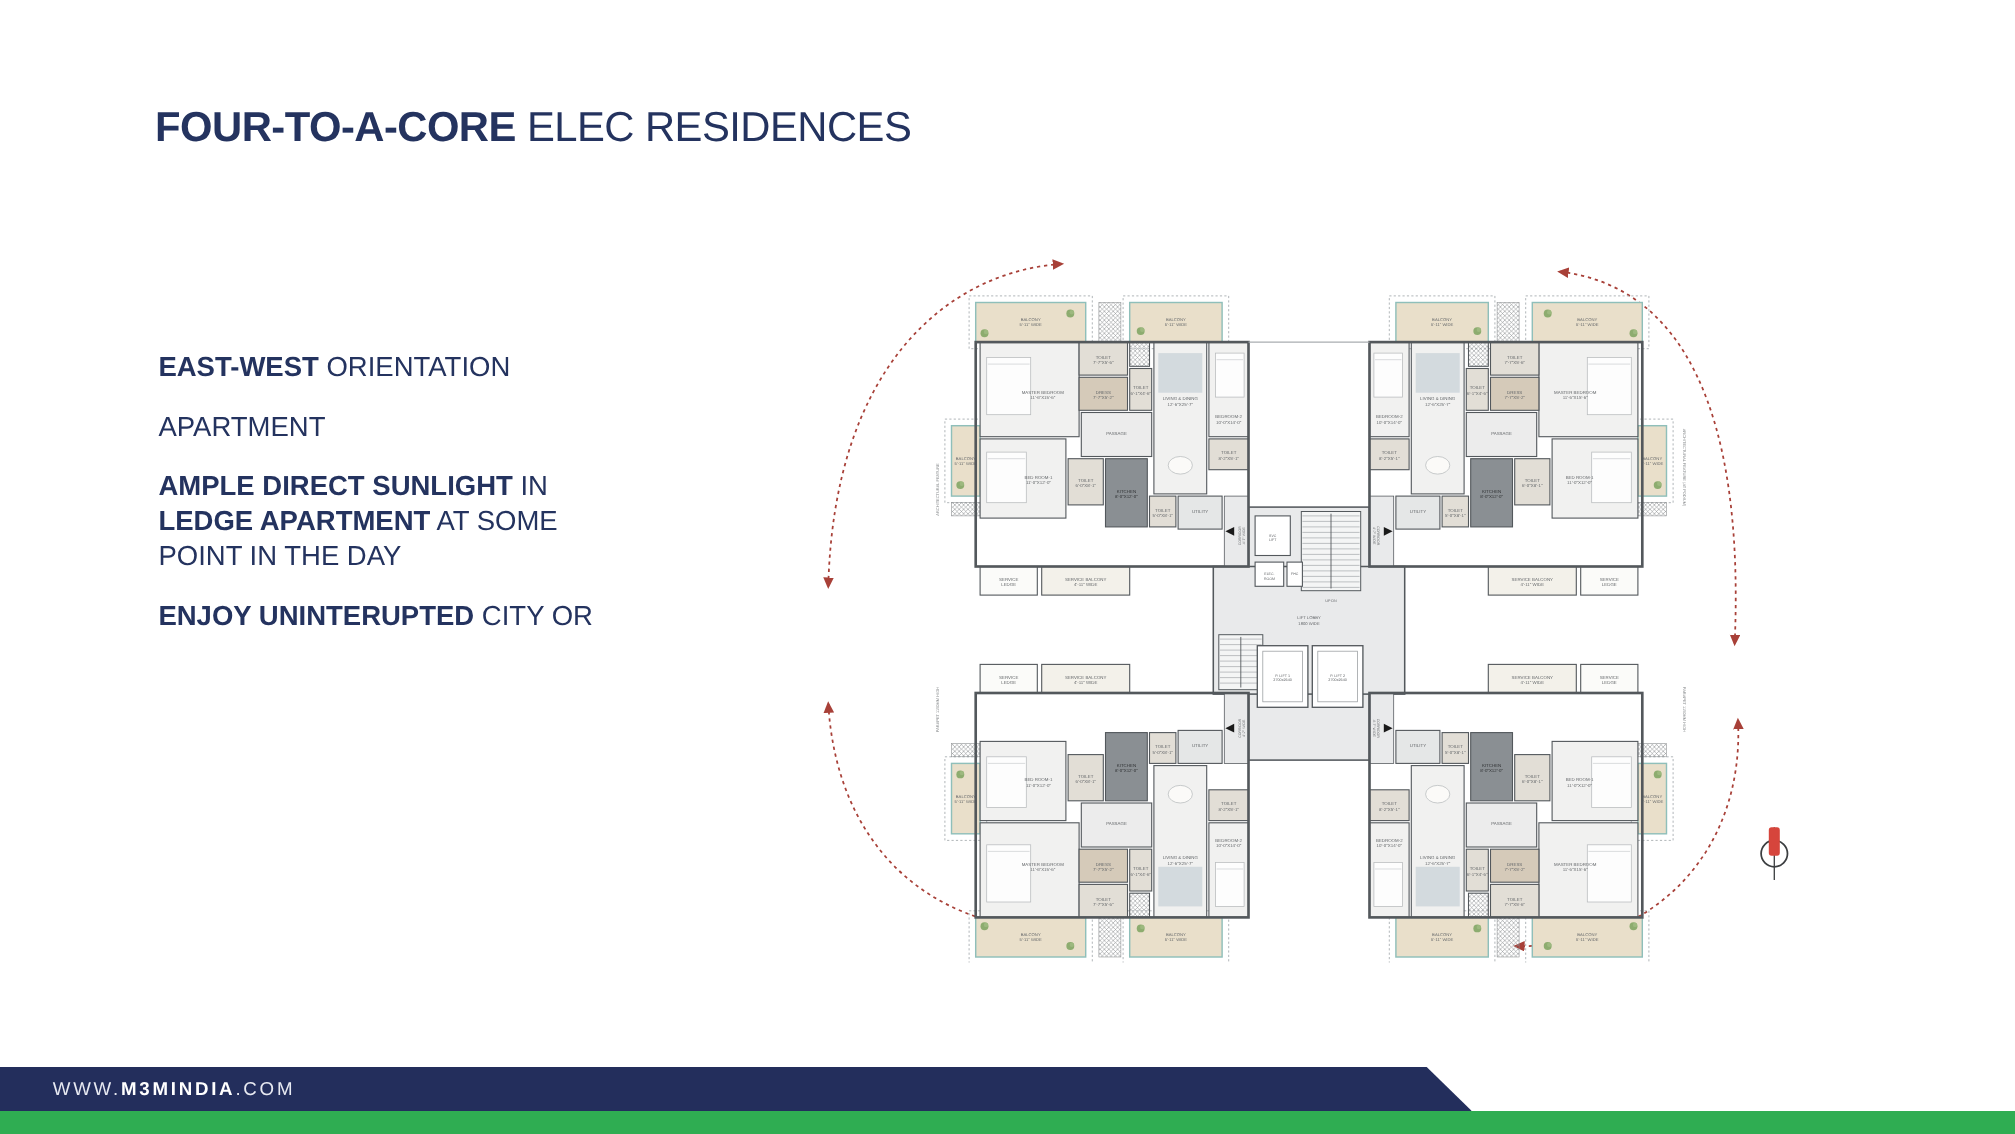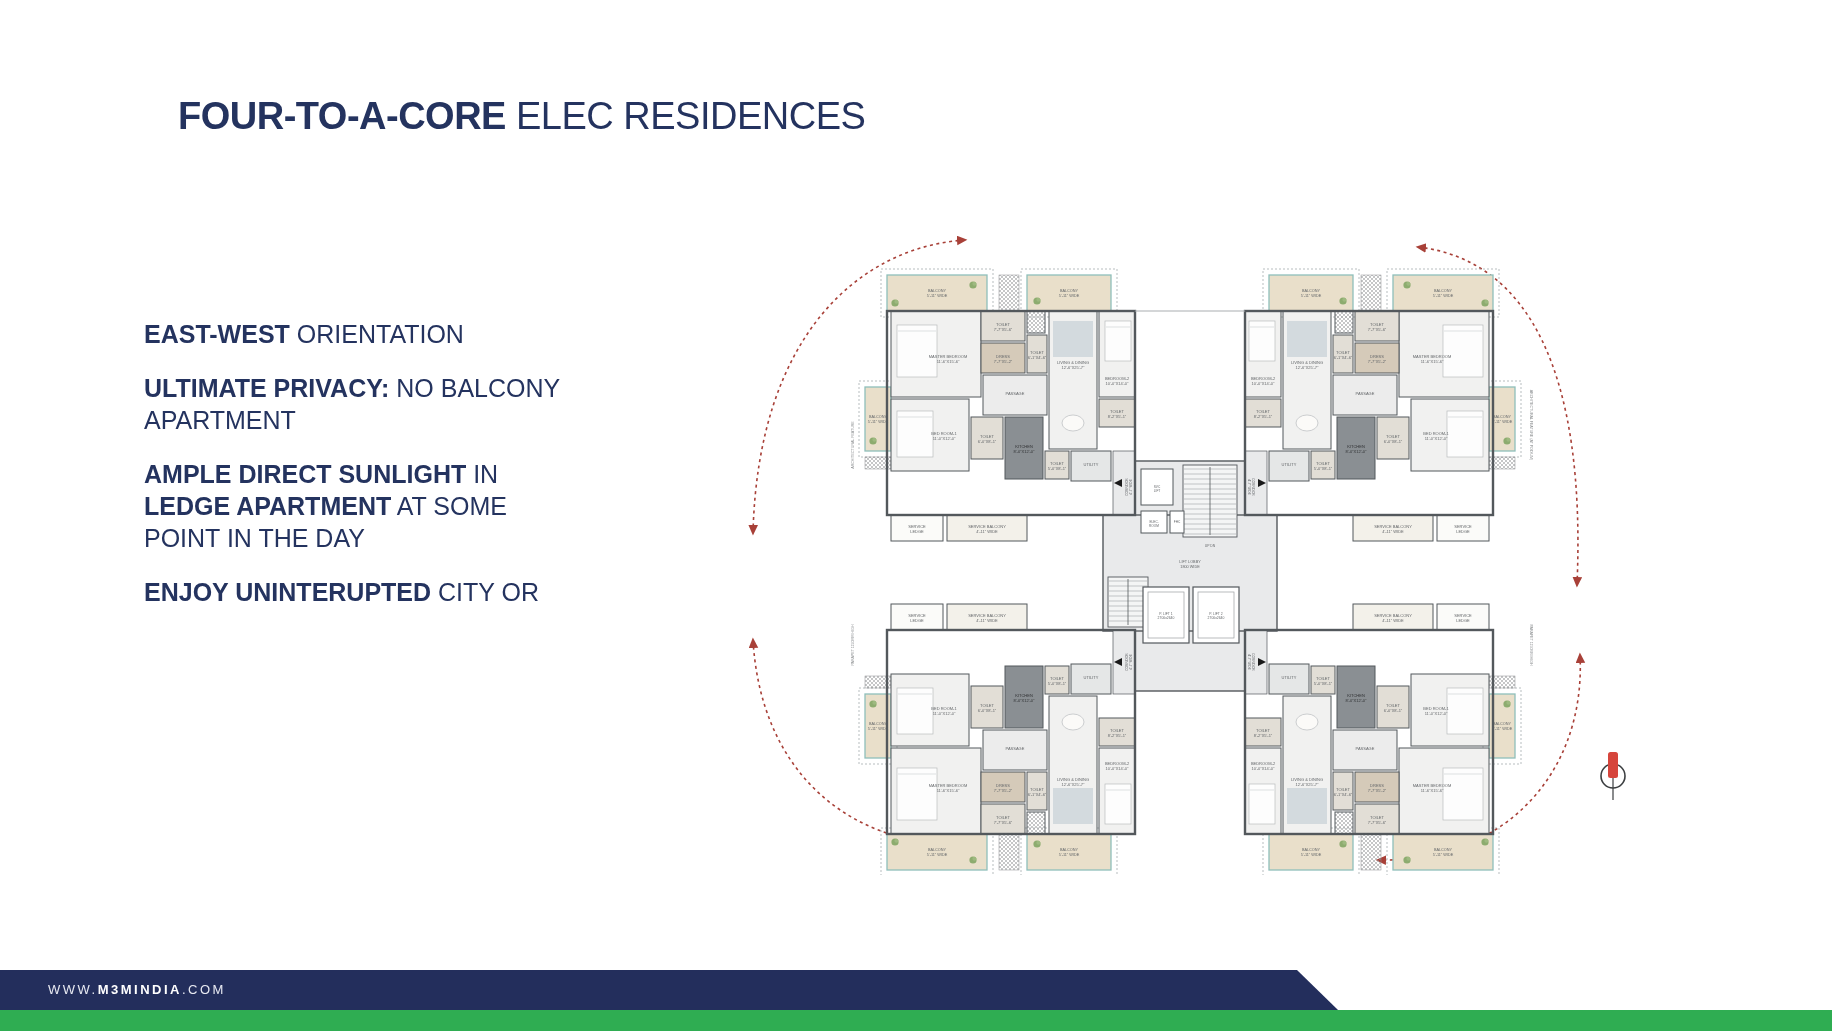--- a/index.html
+++ b/index.html
@@ -6,52 +6,51 @@
     --navy:#232e5c; --green:#2fad52; --accent-red:#a84038; --compass-red:#d6453c;
     --text-navy:#24335f; --wall:#53585c;
   }
   *{margin:0;padding:0;box-sizing:border-box;}
   html,body{width:1832px;height:1031px;overflow:hidden;background:#ffffff;
     font-family:"Liberation Sans",sans-serif;}
   .slide{position:relative;width:1832px;height:1031px;background:#ffffff;overflow:hidden;}
 
   .title{position:absolute;left:141px;top:94px;font-size:38px;line-height:44px;
     letter-spacing:-0.5px;color:var(--text-navy);font-weight:400;white-space:nowrap;}
-  .title .tb{font-weight:700;margin-left:37px;}
+  .title .tb{font-weight:700;}
 
   .features{position:absolute;left:144px;top:318px;width:480px;color:var(--text-navy);
     font-size:25px;line-height:32px;}
   .feature{margin-bottom:22px;}
   .feature .fb{font-weight:700;}
 
   .plan{position:absolute;left:740px;top:215px;width:900px;height:660px;}
   .plan svg{width:100%;height:100%;display:block;}
 
   .footer-navy{position:absolute;left:0;top:970px;width:1338px;height:40px;
     background:var(--navy);
     clip-path:polygon(0 0,1297px 0,1338px 100%,0 100%);}
   .footer-navy .url{position:absolute;left:48px;top:0;height:40px;line-height:40px;
-    color:#e8eaf2;font-size:13px;letter-spacing:2.5px;font-weight:400;}
+    color:#e8eaf2;font-size:17px;letter-spacing:2.5px;font-weight:400;}
   .footer-navy .url .b{font-weight:700;color:#ffffff;}
   .footer-green{position:absolute;left:0;top:1010px;width:1832px;height:21px;
     background:var(--green);}
 </style>
 </head>
 <body>
 
 <div class="slide">
 
   <h1 class="title"><span class="tb">FOUR-TO-A-CORE</span><span class="tr"> ELEC RESIDENCES</span></h1>
 
   <div class="features" id="features">
       <div class="feature">
         <div><span class="fb">EAST-WEST</span><span> ORIENTATION</span></div>
       </div>
       <div class="feature">
-        <div><span class="fb">ULTIMATE PRIVACY:</span><span> NO BALCONY</span></div>
         <div><span>APARTMENT</span></div>
       </div>
       <div class="feature">
         <div><span class="fb">AMPLE DIRECT SUNLIGHT</span><span> IN</span></div>
         <div><span class="fb">LEDGE APARTMENT</span><span> AT SOME</span></div>
         <div><span>POINT IN THE DAY</span></div>
       </div>
       <div class="feature">
         <div><span class="fb">ENJOY UNINTERUPTED</span><span> CITY OR</span></div>
       </div>

